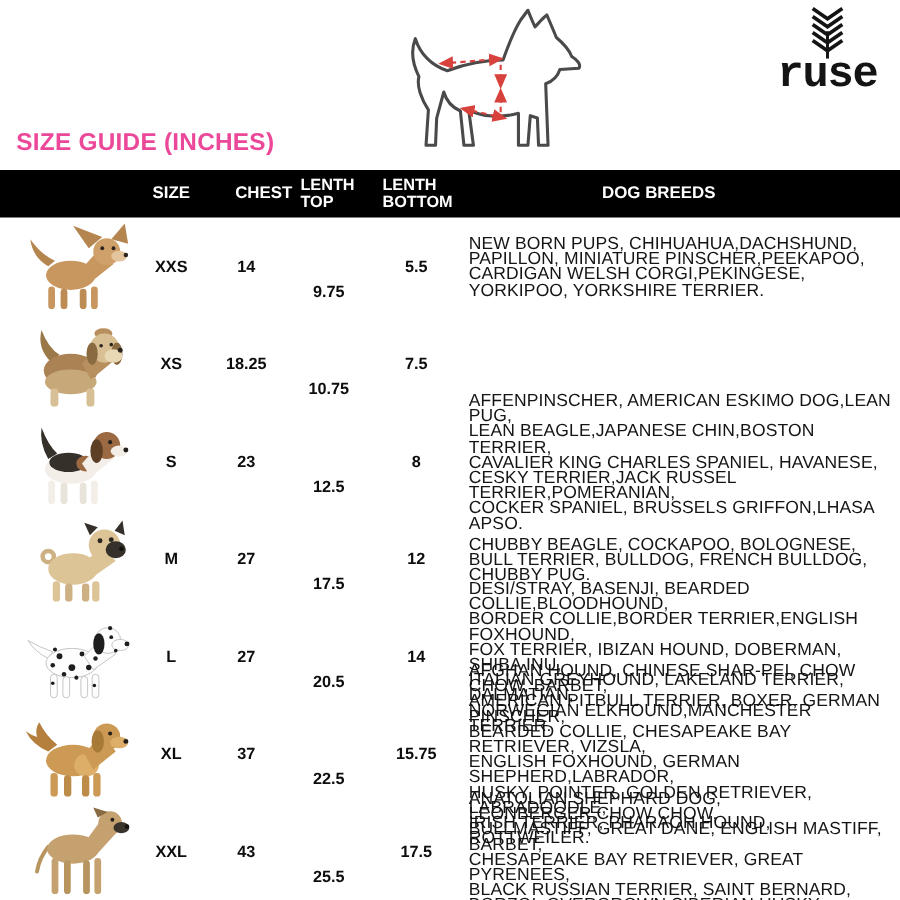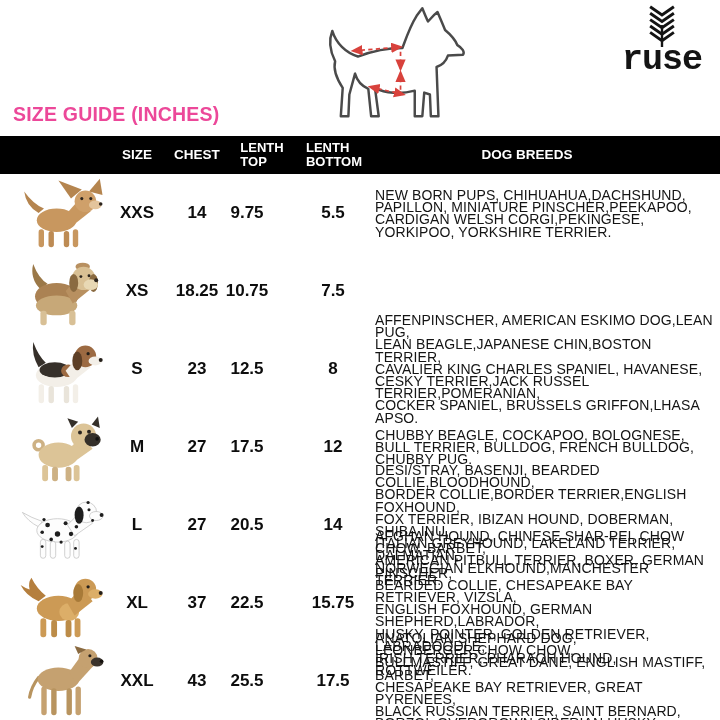--- a/index.html
+++ b/index.html
@@ -20,33 +20,33 @@
   .ahp{fill:var(--arrow-color,#d8423c);}
   .logo{position:absolute;left:608px;top:5px;width:108px;text-align:center;}
   .logo-icon{display:block;margin:0 auto;width:34px;height:42px;}
   .logo-icon path,.logo-icon line{stroke:#141414;fill:none;}
   .logo-word{display:block;margin-top:-4px;font-family:"Liberation Mono",monospace;font-weight:700;font-size:35px;letter-spacing:-1px;color:#141414;line-height:1;}
   .page-title{position:absolute;left:13px;top:103px;font-size:19.5px;font-weight:bold;letter-spacing:0.2px;color:#ec4899;}
   
   .thead{position:relative;width:720px;height:38px;background:var(--header-bg,#000);}
   .th{position:absolute;top:50%;transform:translate(-50%,-50%);color:var(--header-text,#fff);font-weight:bold;font-size:13.5px;line-height:1.08;text-align:left;white-space:pre-line;}
   .th-size{left:137px;}
-  .th-chest{left:197px;}
+  .th-chest{left:211px;}
   .th-ltop{left:262px;font-size:13px;}
   .th-lbot{left:334px;font-size:13px;}
   .th-breeds{left:527px;}
   
   .tbody{position:relative;width:720px;}
   .row{position:relative;width:720px;height:78px;}
   .dogimg{position:absolute;left:14px;top:50%;transform:translateY(-50%);width:96px;height:72px;}
   .dogimg svg{width:100%;height:100%;}
-  .cell{position:absolute;top:50%;transform:translate(-50%,-50%);font-weight:bold;font-size:17px;color:#0d0d0d;white-space:nowrap;}
+  .cell{position:absolute;top:50%;transform:translate(-50%,-50%);font-weight:bold;font-size:13px;color:#0d0d0d;white-space:nowrap;}
   .c-size{left:137px;}
   .c-chest{left:197px;}
-  .c-ltop{left:247px;}
+  .c-ltop{left:263px;margin-top:20px;}
   .c-lbot{left:333px;}
   .breeds{position:absolute;left:375px;top:50%;transform:translateY(-50%);width:340px;font-size:14px;font-weight:normal;line-height:12.2px;letter-spacing:0.1px;color:#141414;white-space:pre-line;}
 </style>
 </head>
 <body>
 
 <div class="page">
 
   <div class="hero">
 

